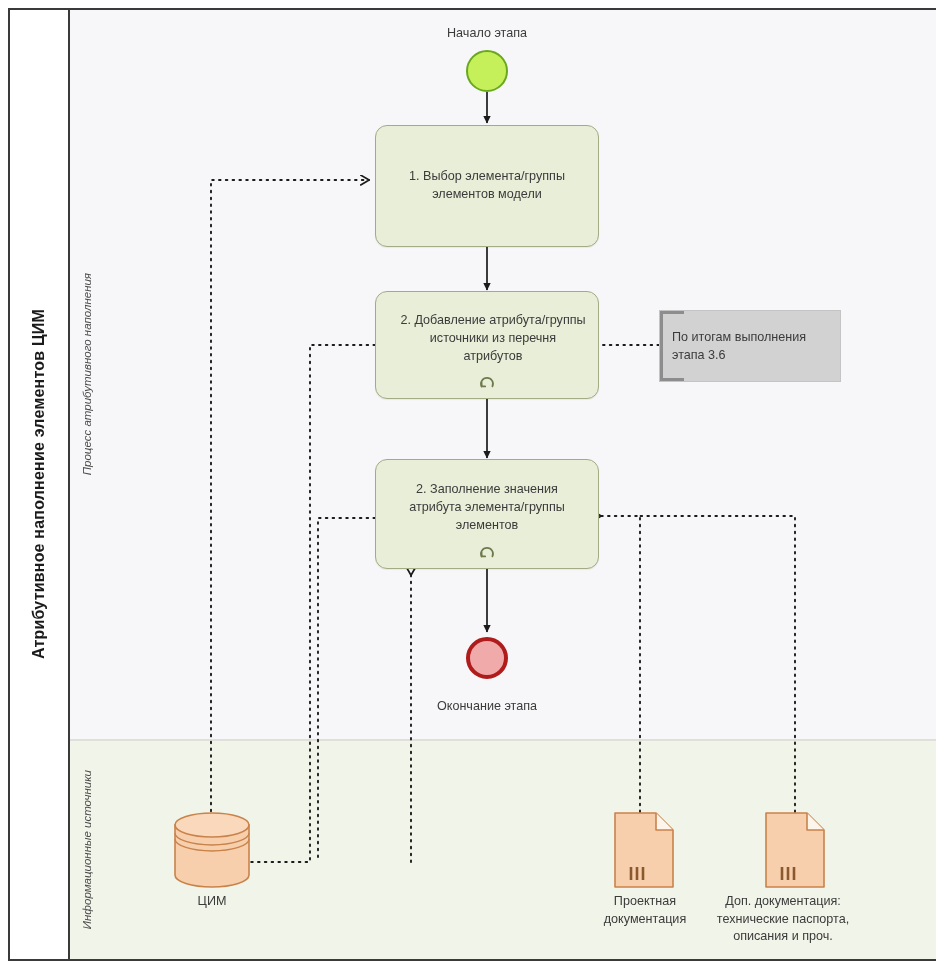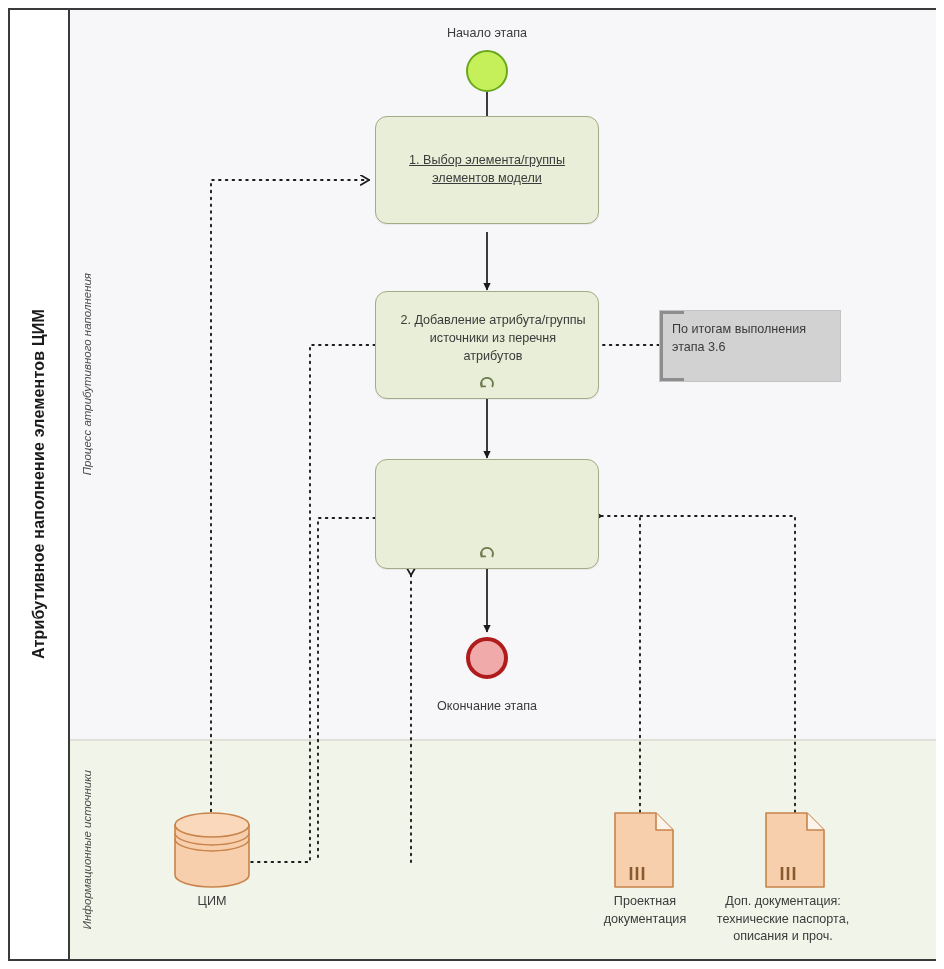--- a/index.html
+++ b/index.html
@@ -28,21 +28,21 @@
   .loop-mark{position:absolute;left:50%;bottom:8px;transform:translateX(-50%);width:16px;height:16px;}
 
   
   .event{position:absolute;border-radius:50%;box-sizing:border-box;}
   .start-event{width:42px;height:42px;background:#c6f05a;border:2.4px solid #6aa81e;}
   .end-event{width:42px;height:42px;background:#f0aaaa;border:4px solid #b01c1c;}
   .event-label{position:absolute;font-size:12.6px;color:#3b3b3b;text-align:center;white-space:nowrap;}
 
   
   .annotation{position:absolute;box-sizing:border-box;background:#d2d2d2;border:1px solid #c4c4c4;
-              font-size:12.6px;color:#3b3b3b;line-height:1.42;padding:10px 12px;}
+              font-size:12.6px;color:#3b3b3b;line-height:1.42;padding:18px 12px;}
   .annotation-bracket{position:absolute;left:0;top:0;width:3px;height:100%;background:#8d8d8d;}
   .annotation-tick{position:absolute;left:0;width:24px;height:3px;background:#8d8d8d;}
 
   
   .datastore{position:absolute;}
   .ds-label,.doc-label{position:absolute;font-size:12.6px;color:#3b3b3b;text-align:center;line-height:1.4;}
 
   
   #wires{position:absolute;left:0;top:0;width:944px;height:969px;pointer-events:none;}
 </style>
@@ -104,40 +104,45 @@
 
       <path d="M795,812 L795,516 L640,516"></path>
 
       <path d="M659,345 L600,345"></path>
     </g>
   </svg>
 
   <div class="event start-event" style="left:466px;top:50px;"></div>
   <div class="event-label" style="left:387px;top:26px;width:200px;">Начало этапа</div>
 
-  <div class="task" style="left:375px;top:116px;width:224px;height:108px;text-decoration:underline;">
+  <div class="task" style="left:375px;top:125px;width:224px;height:122px;">
     <div>
       <span>1. Выбор элемента/группы</span>
       <span>элементов модели</span>
     </div>
   </div>
 
   <div class="task" style="left:375px;top:291px;width:224px;height:108px;padding-left:24px;">
     <div style="transform:translateY(-6px);">
       <span>2. Добавление атрибута/группы</span>
       <span>источники из перечня</span>
       <span>атрибутов</span>
     </div>
     <svg class="loop-mark" viewBox="0 0 16 16">
       <path d="M2.6,12.4 A6,6 0 1 1 13.4,12.4" fill="none" stroke="#6e7a4e" stroke-width="1.7" stroke-linecap="round"></path>
       <path d="M2.6,12.4 L2.6,8.6 M2.6,12.4 L6.2,12.4" fill="none" stroke="#6e7a4e" stroke-width="1.7" stroke-linecap="round"></path>
     </svg>
   </div>
 
   <div class="task" style="left:375px;top:459px;width:224px;height:110px;">
+    <div style="transform:translateY(-6px);">
+      <span>2. Заполнение значения</span>
+      <span>атрибута элемента/группы</span>
+      <span>элементов</span>
+    </div>
     <svg class="loop-mark" viewBox="0 0 16 16">
       <path d="M2.6,12.4 A6,6 0 1 1 13.4,12.4" fill="none" stroke="#6e7a4e" stroke-width="1.7" stroke-linecap="round"></path>
       <path d="M2.6,12.4 L2.6,8.6 M2.6,12.4 L6.2,12.4" fill="none" stroke="#6e7a4e" stroke-width="1.7" stroke-linecap="round"></path>
     </svg>
   </div>
 
   <div class="event end-event" style="left:466px;top:637px;"></div>
   <div class="event-label" style="left:387px;top:699px;width:200px;">Окончание этапа</div>
 
   <div class="annotation" style="left:659px;top:310px;width:182px;height:72px;">

